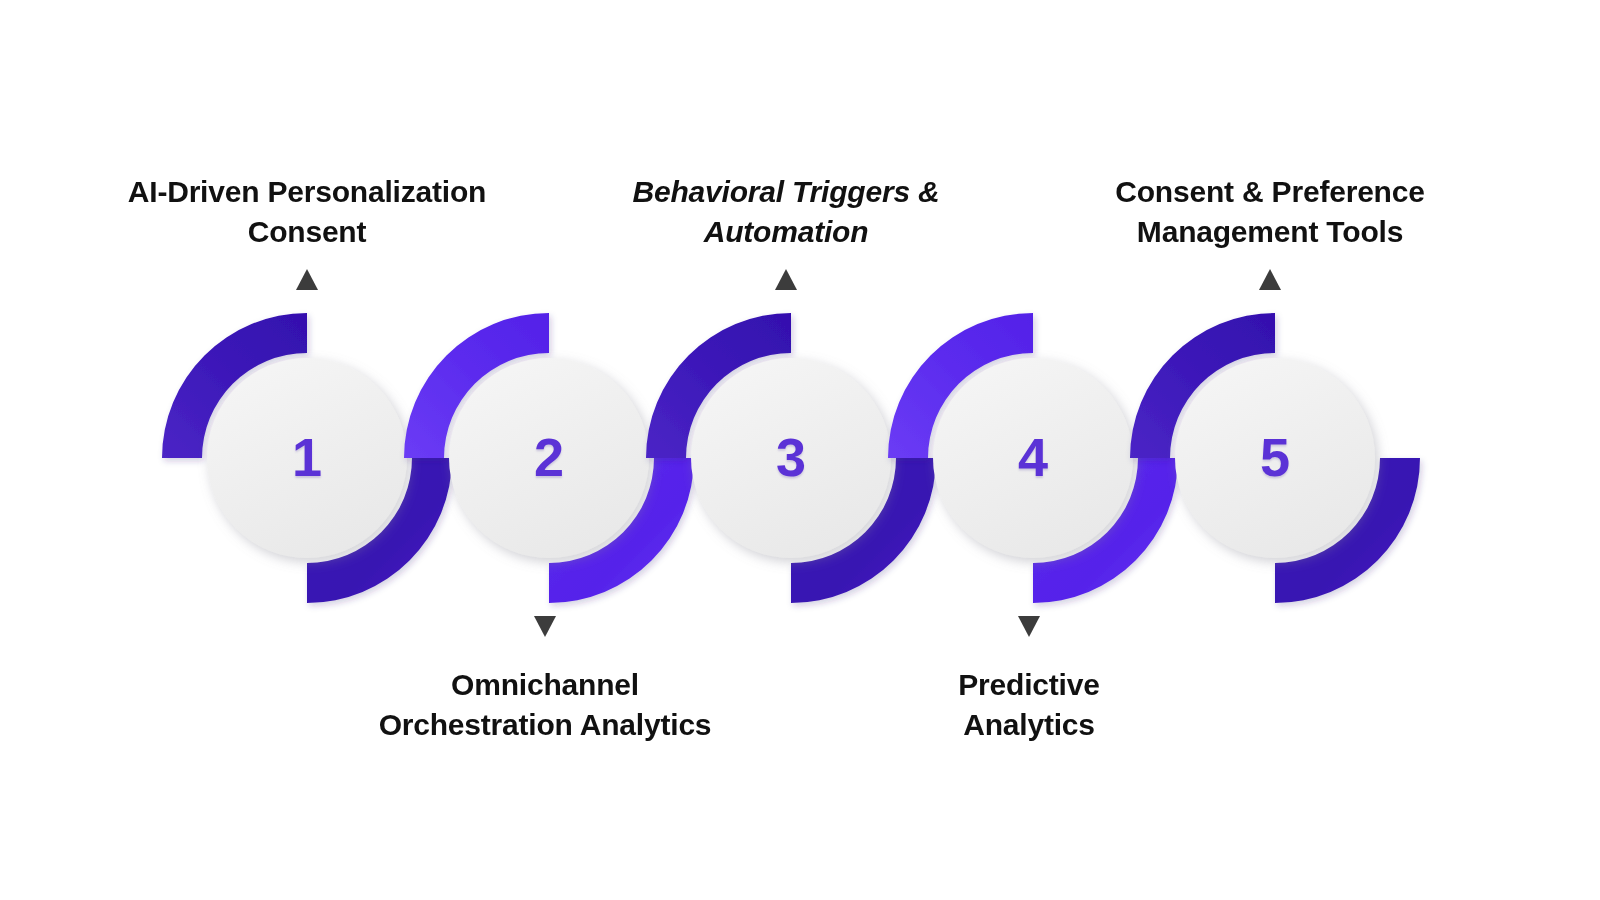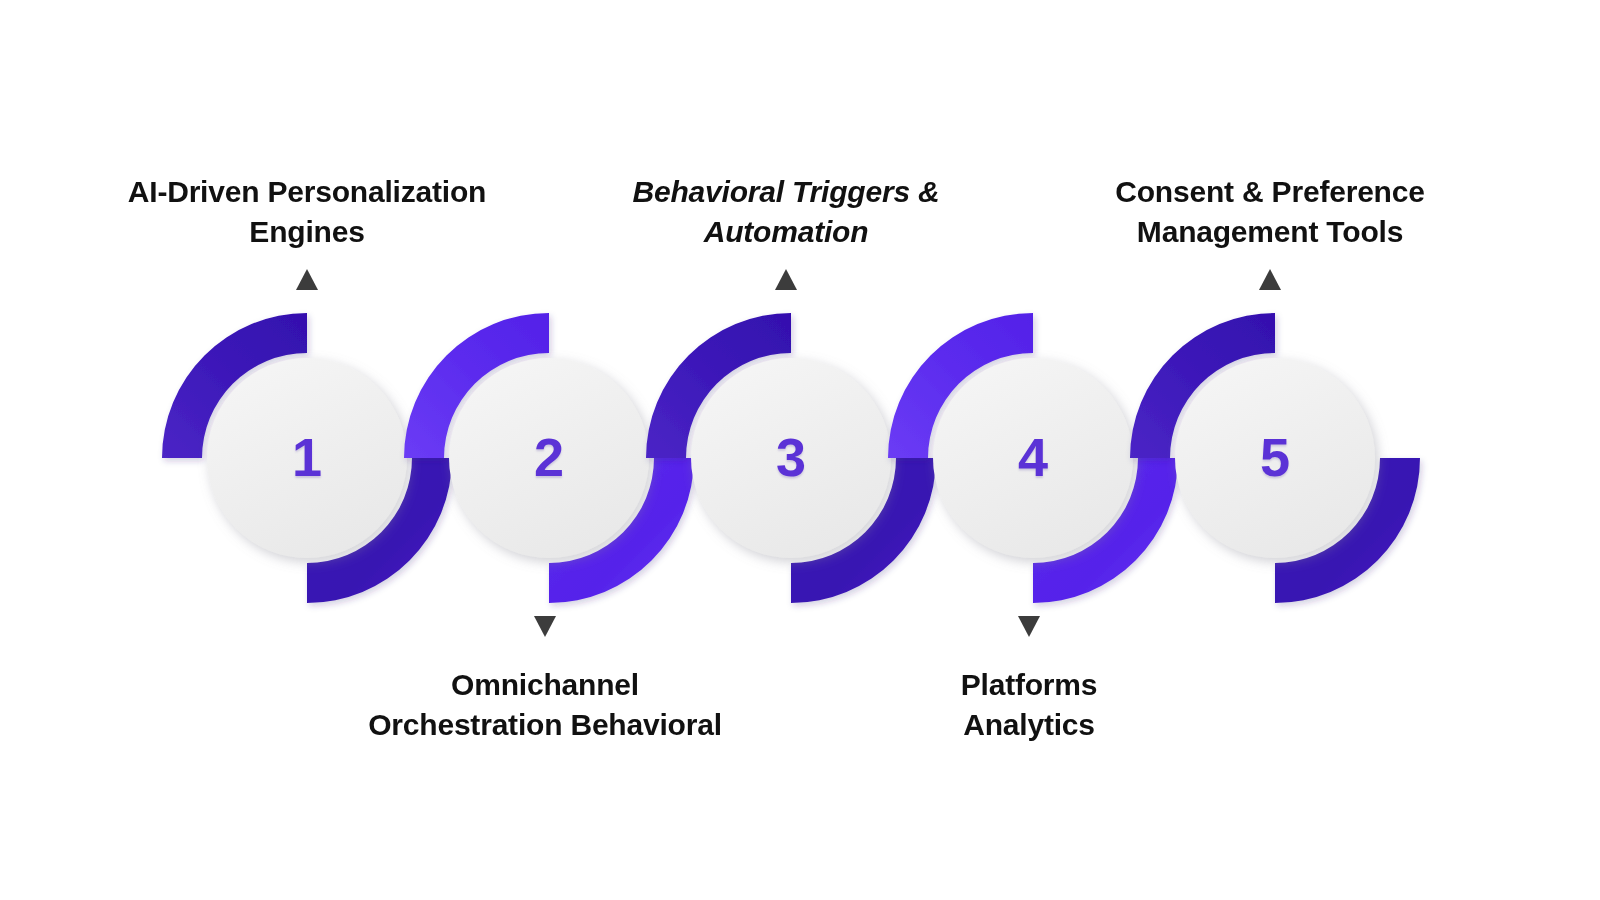--- a/index.html
+++ b/index.html
@@ -143,27 +143,27 @@
     <polygon points="1270,269 1281,290 1259,290" fill="#3C3C3C"></polygon>
   </svg>
 
   <div class="step-num" style="left:247px; top:430px;">1</div>
   <div class="step-num" style="left:489px; top:430px;">2</div>
   <div class="step-num" style="left:731px; top:430px;">3</div>
   <div class="step-num" style="left:973px; top:430px;">4</div>
   <div class="step-num" style="left:1215px; top:430px;">5</div>
 
   <div class="label label-top" style="left:87px; top:172px; width:440px;">AI-Driven Personalization
-Engines</div>
+Consent</div>
 
   <div class="label label-bot" style="left:325px; top:665px; width:440px;">Omnichannel
-Orchestration Behavioral</div>
+Orchestration Analytics</div>
 
   <div class="label label-top" style="left:586px; top:172px; width:400px;font-style:italic;">Behavioral Triggers &amp;
 Automation</div>
 
-  <div class="label label-bot" style="left:879px; top:665px; width:300px;">Platforms
+  <div class="label label-bot" style="left:879px; top:665px; width:300px;">Predictive
 Analytics</div>
 
   <div class="label label-top" style="left:1060px; top:172px; width:420px;text-align:center;">Consent &amp; Preference
 Management Tools</div>
 
 </div>
 
 </body></html>

